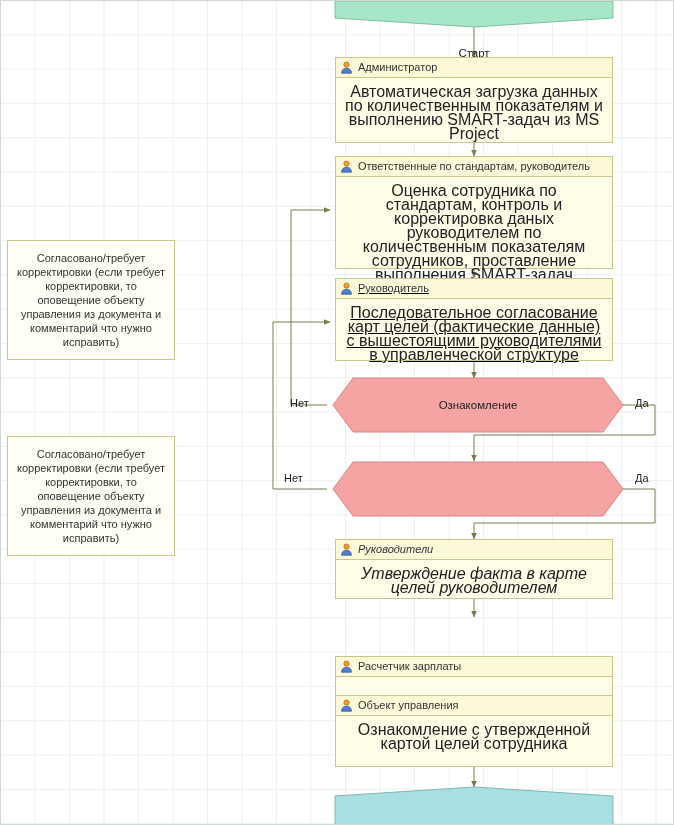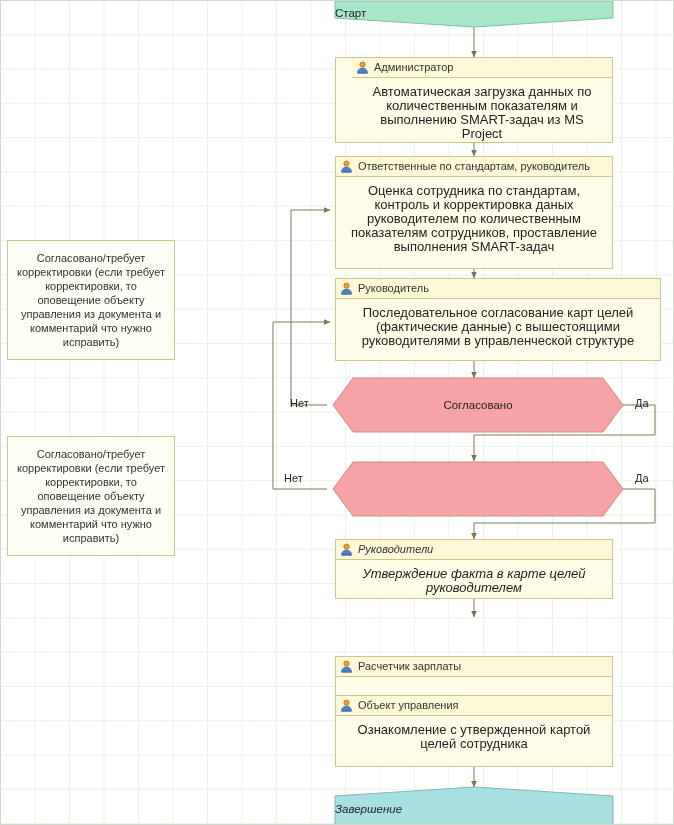--- a/index.html
+++ b/index.html
@@ -55,32 +55,34 @@
   }
   .proc-header .user-ic {
     position: absolute;
     left: 4px;
     top: 3px;
     width: 13px;
     height: 13px;
   }
   .proc-body {
     padding: 7px 8px;
-    font-size: 13px;
+    font-size: 16px;
     color: #222222;
     text-align: center;
     line-height: 14px;
   }
   
   .terminator {
     font-size: 11.5px;
     color: #222222;
     display: flex;
     align-items: center;
-    text-align: center;
+    justify-content: center;
+    text-align: center;
+    margin-top: 40px;
   }
   
   .note {
     border: 1px solid #c8c88a;
     background: #fffef5;
     font-size: 11px;
     color: #333333;
     text-align: center;
     line-height: 14px;
     padding: 10px 8px;
@@ -151,21 +153,21 @@
 
     <path d="M352,377 L602,377 L622,404 L602,431 L352,431 L332,404 Z" fill="#f5a3a3" stroke="#d98585" stroke-width="1"></path>
 
     <path d="M352,461 L602,461 L622,488 L602,515 L352,515 L332,488 Z" fill="#f5a3a3" stroke="#d98585" stroke-width="1"></path>
   </svg>
 
   <div class="node terminator" style="left:334px; top:0px; width:278px; height:24px;">
     <span>Старт</span>
   </div>
 
-  <div class="node proc" style="left:334px; top:56px; width:278px; height:86px;padding-left:16px;">
+  <div class="node proc" style="left:334px; top:56px; width:278px; height:86px;">
     <div class="proc-header">
       <svg class="user-ic" viewBox="0 0 13 13">
         <circle cx="6.5" cy="3.6" r="2.6" fill="#f0a030" stroke="#b06f10" stroke-width="0.8"></circle>
         <path d="M1.6,12.2 C1.6,8.6 4,7.2 6.5,7.2 C9,7.2 11.4,8.6 11.4,12.2 Z" fill="#4f7fd0" stroke="#2f5aa0" stroke-width="0.8"></path>
       </svg>
       <span>Администратор</span>
     </div>
     <div class="proc-body">Автоматическая загрузка данных по количественным показателям и выполнению SMART-задач из MS Project</div>
   </div>
 
@@ -173,33 +175,33 @@
     <div class="proc-header">
       <svg class="user-ic" viewBox="0 0 13 13">
         <circle cx="6.5" cy="3.6" r="2.6" fill="#f0a030" stroke="#b06f10" stroke-width="0.8"></circle>
         <path d="M1.6,12.2 C1.6,8.6 4,7.2 6.5,7.2 C9,7.2 11.4,8.6 11.4,12.2 Z" fill="#4f7fd0" stroke="#2f5aa0" stroke-width="0.8"></path>
       </svg>
       <span>Ответственные по стандартам, руководитель</span>
     </div>
     <div class="proc-body">Оценка сотрудника по стандартам, контроль и корректировка даных руководителем по количественным показателям сотрудников, проставление выполнения SMART-задач</div>
   </div>
 
-  <div class="node proc" style="left:334px; top:277px; width:326px; height:83px;">
+  <div class="node proc" style="left:334px; top:277px; width:278px; height:83px;text-decoration:underline;">
     <div class="proc-header">
       <svg class="user-ic" viewBox="0 0 13 13">
         <circle cx="6.5" cy="3.6" r="2.6" fill="#f0a030" stroke="#b06f10" stroke-width="0.8"></circle>
         <path d="M1.6,12.2 C1.6,8.6 4,7.2 6.5,7.2 C9,7.2 11.4,8.6 11.4,12.2 Z" fill="#4f7fd0" stroke="#2f5aa0" stroke-width="0.8"></path>
       </svg>
       <span>Руководитель</span>
     </div>
     <div class="proc-body">Последовательное согласование карт целей (фактические данные) с вышестоящими руководителями в управленческой структуре</div>
   </div>
 
   <div class="node" style="left:332px; top:377px; width:290px; height:54px;">
-    <div class="decision-label">Согласовано</div>
+    <div class="decision-label">Ознакомление</div>
   </div>
   <div class="edge-label" style="left:289px; top:396px;">Нет</div>
   <div class="edge-label" style="left:634px; top:396px;">Да</div>
 
   <div class="edge-label" style="left:283px; top:471px;">Нет</div>
   <div class="edge-label" style="left:634px; top:471px;">Да</div>
 
   <div class="node proc" style="left:334px; top:538px; width:278px; height:60px;font-style:italic;">
     <div class="proc-header">
       <svg class="user-ic" viewBox="0 0 13 13">

